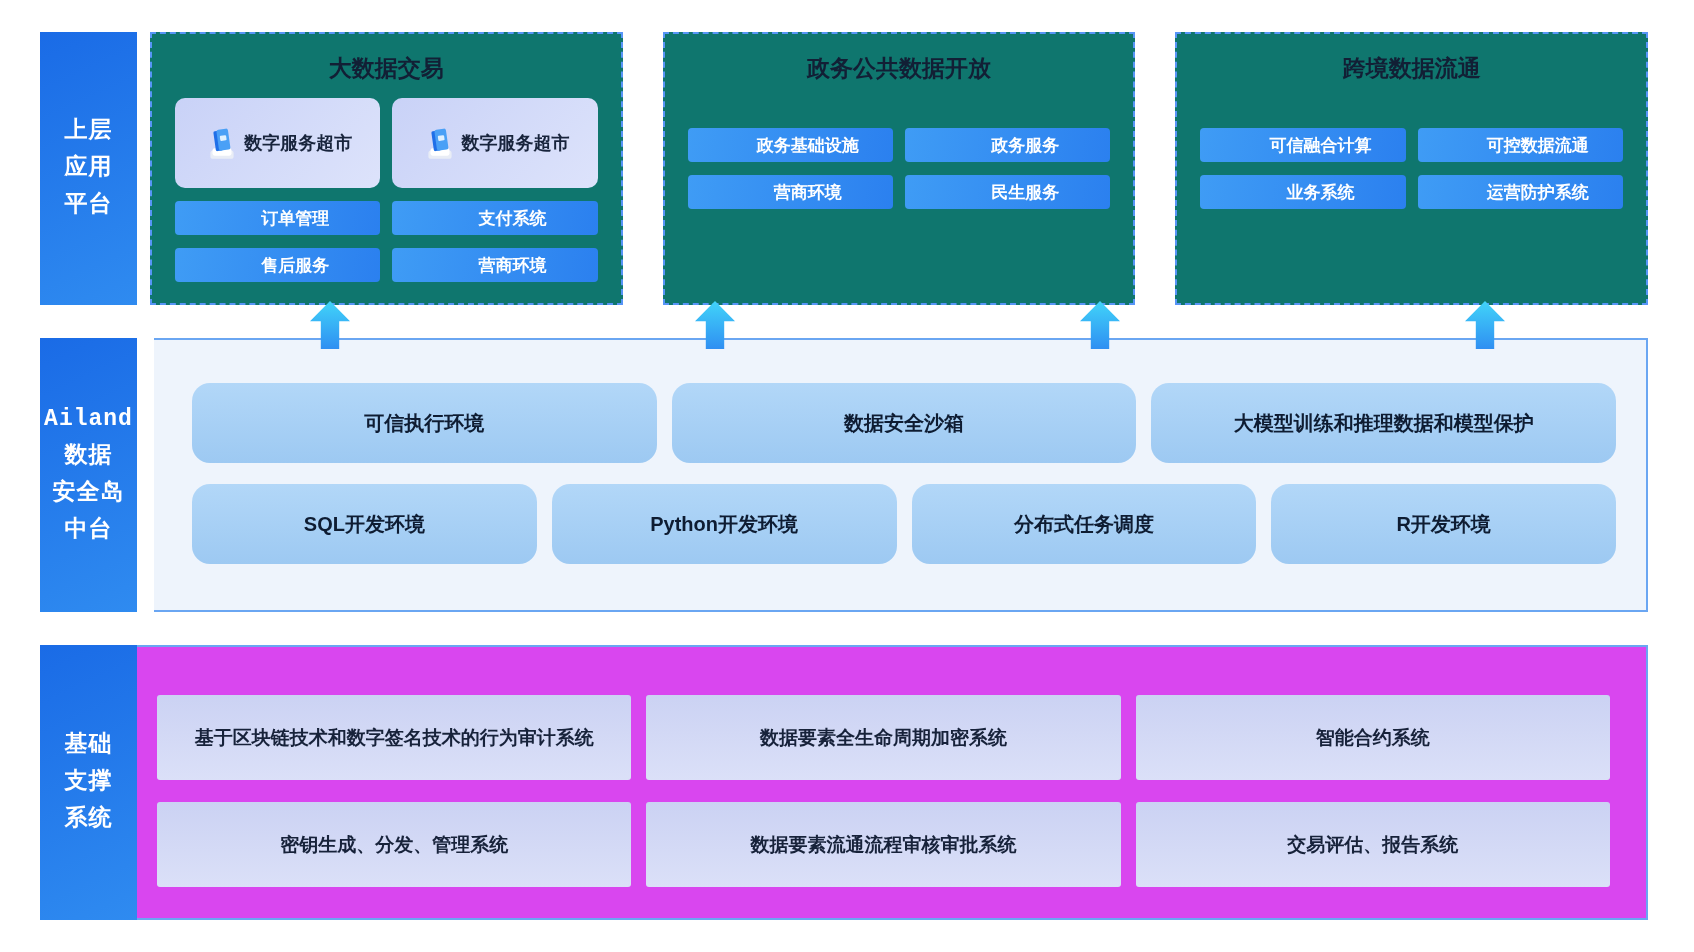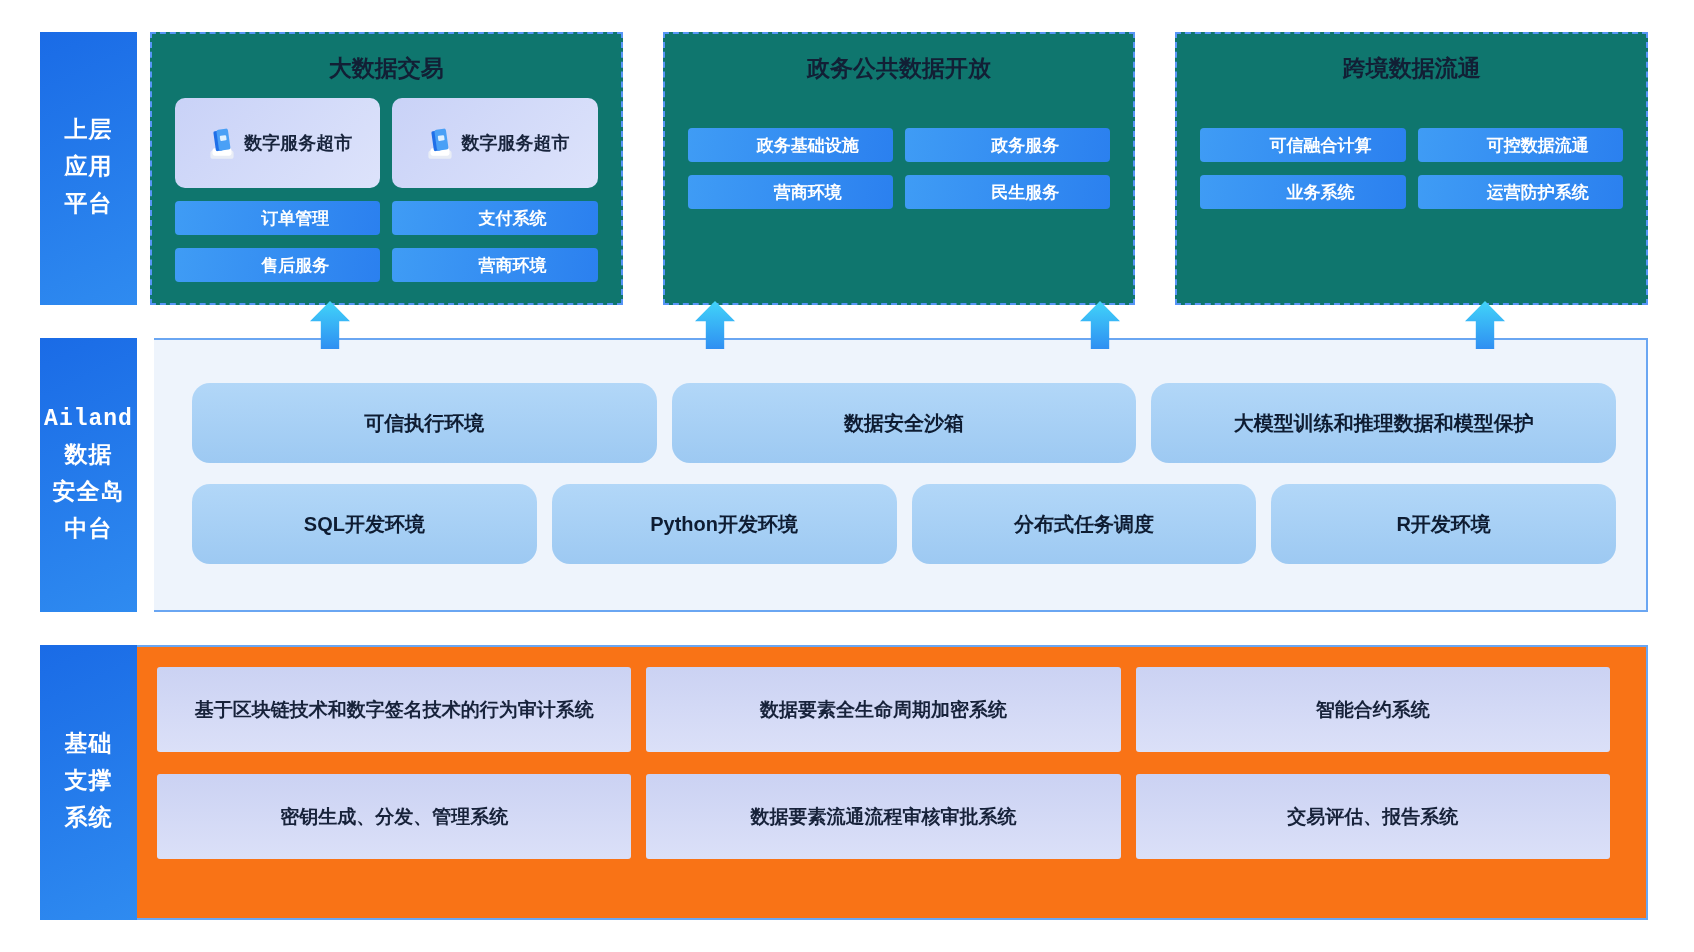--- a/index.html
+++ b/index.html
@@ -41,21 +41,21 @@
   
   .arrow-band { position:relative; height:33px; z-index:5; }
   .gap-band   { height:33px; }
   .up-arrow { position:absolute; top:-4px; width:40px; height:48px;
               background:linear-gradient(180deg,#41d4f9 0%,#2f8ff2 100%);
               clip-path:polygon(50% 0%,100% 42%,73% 42%,73% 100%,27% 100%,27% 42%,0% 42%); }
 
   
   .solid-box { flex:1; border:2px solid #6aa6f2; border-left:none; }
   .mid-box    { background:#eef4fc; padding:43px 30px 0 38px;margin-left:17px; }
-  .bottom-box { background:#f97316; padding:20px 36px 0 20px; }
+  .bottom-box { background:#d946ef; padding:48px 36px 0 20px; }
   .cell-row { display:flex; gap:15px; }
   .mid-box .cell-row + .cell-row    { margin-top:21px; }
   .bottom-box .cell-row + .cell-row { margin-top:22px; }
   .mid-cell { flex:1; height:80px; border-radius:18px;
               background:linear-gradient(180deg,#b2d7f8 0%,#9dc9f2 100%);
               display:flex; align-items:center; justify-content:center;
               font-size:20px; font-weight:600; color:#0e1c32; }
   .support-cell { flex:1; height:85px; border-radius:3px;
               background:linear-gradient(180deg,#cbd2f3 0%,#dbe0f8 100%);
               display:flex; align-items:center; justify-content:center;

